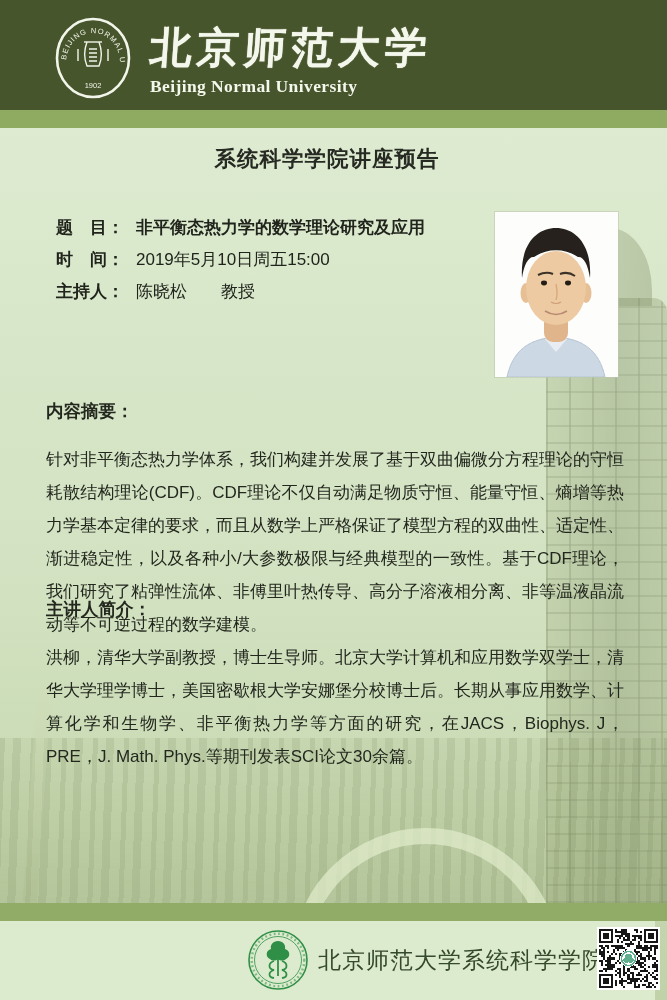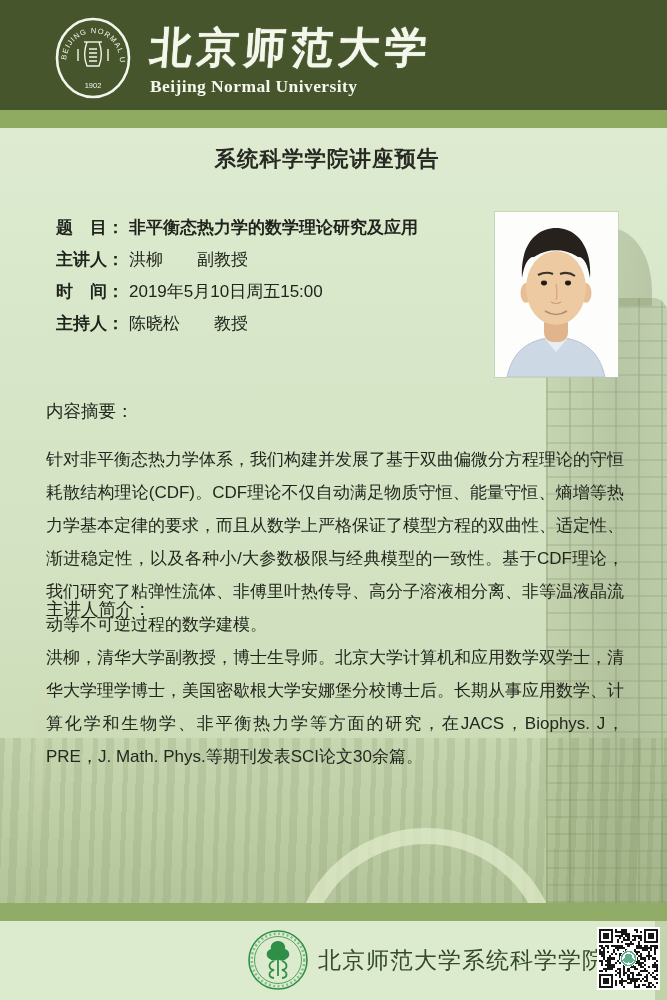--- a/index.html
+++ b/index.html
@@ -58,33 +58,33 @@
   }
 
   
   .page-title{
     position:absolute;left:0;top:144px;width:654px;text-align:center;z-index:2;
     font-size:21.5px;font-weight:700;color:#262a22;letter-spacing:1px;
   }
   .details{position:absolute;left:56px;top:211px;z-index:2;}
   .detail-row{height:32px;font-size:17px;color:#20241c;display:flex;align-items:center;}
   .detail-label{font-weight:700;white-space:pre;}
-  .detail-value{margin-left:5px;white-space:pre;}
+  .detail-value{margin-left:12px;white-space:pre;}
   .detail-row.strong .detail-value{font-weight:700;}
 
   .portrait{
     position:absolute;left:495px;top:212px;width:123px;height:165px;z-index:2;
     background:#fdfdfc;box-shadow:0 0 0 1px rgba(190,200,175,.6);
   }
   .portrait svg{display:block;width:100%;height:100%;}
 
   .section{position:absolute;left:46px;width:578px;z-index:2;color:#23271e;}
   .sec-abstract{top:396px;}
   .sec-bio{top:594px;}
-  .sec-heading{font-size:17.5px;font-weight:400;line-height:30px;}
+  .sec-heading{font-size:17.5px;font-weight:700;line-height:30px;}
   .sec-body{font-size:17px;line-height:33px;text-align:justify;margin-top:17px;}
 
   
   .band-bottom{position:absolute;left:0;top:903px;width:667px;height:18px;background:#90ac66;z-index:5;}
   .footer{position:absolute;left:0;top:921px;width:655px;height:79px;background:#dcebce;z-index:5;}
   .sss-seal{position:absolute;left:247px;top:8px;width:62px;height:62px;}
   .footer-org{
     position:absolute;left:318px;top:24px;
     font-family:"Liberation Serif","DejaVu Serif",serif;
     font-size:23px;color:#35492c;letter-spacing:1px;font-weight:500;
@@ -128,24 +128,20 @@
     </div>
   </div>
   <div class="band-top"></div>
 
   <div class="page-title">系统科学学院讲座预告</div>
 
   <div class="details">
     <div class="detail-row strong">
       <span class="detail-label">题　目：</span>
       <span class="detail-value">非平衡态热力学的数学理论研究及应用</span>
-    </div>
-    <div class="detail-row">
-      <span class="detail-label">主讲人：</span>
-      <span class="detail-value">洪柳　　副教授</span>
     </div>
     <div class="detail-row">
       <span class="detail-label">时　间：</span>
       <span class="detail-value">2019年5月10日周五15:00</span>
     </div>
     <div class="detail-row">
       <span class="detail-label">主持人：</span>
       <span class="detail-value">陈晓松　　教授</span>
     </div>
   </div>

